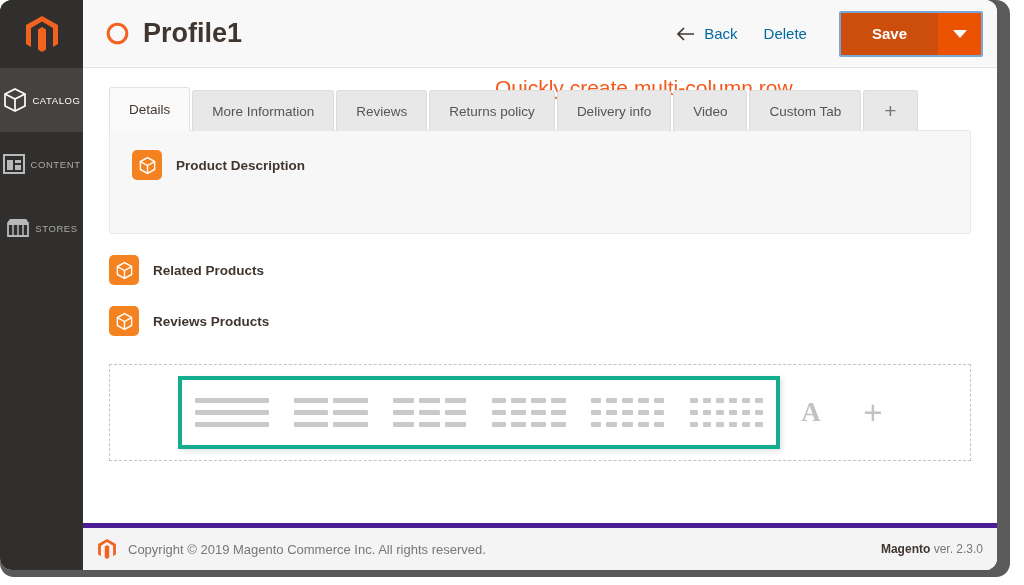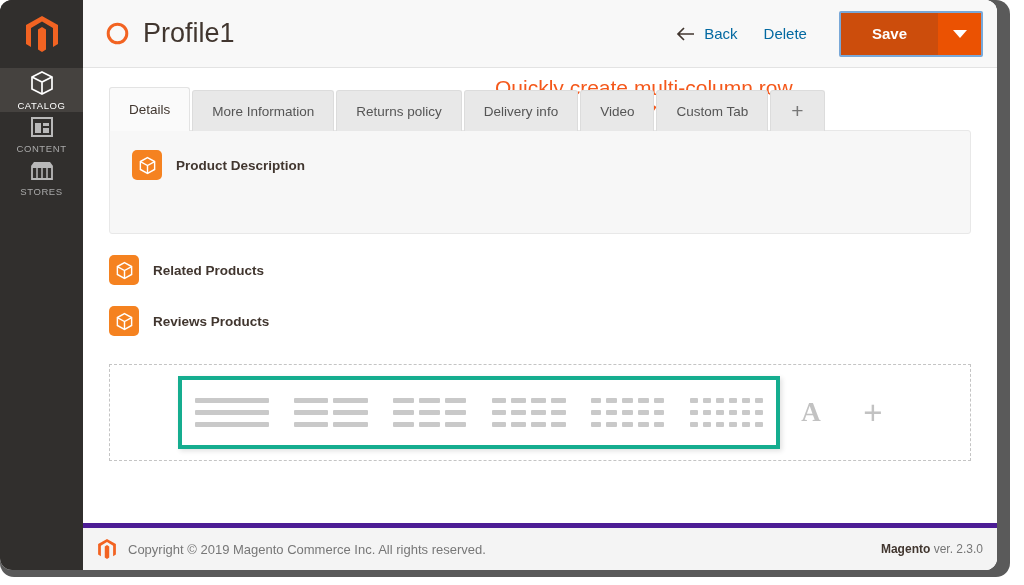--- a/index.html
+++ b/index.html
@@ -43,23 +43,22 @@
     align-items: stretch;
   }
   .logo-cell {
     height: 68px;
     display: flex;
     align-items: center;
     justify-content: center;
     background: #312f2d;
   }
   .nav-item {
-    height: 44px;
-    display: flex;
-    flex-direction: column;
+    height: 64px;
+    display: flex;
     align-items: center;
     justify-content: center;
     gap: 4px;
     cursor: pointer;
     color: #a9a9a9;
   }
   .nav-item.active { background: #45423f; color: #ffffff; }
   .nav-item .nav-label {
     font-size: 9.5px;
     letter-spacing: 0.6px;
@@ -83,21 +82,21 @@
     background: #f8f8f8;
     border-bottom: 1px solid #e3e3e3;
     display: flex;
     align-items: center;
     padding: 0 14px 0 22px;
   }
   #page-title-group { display: flex; align-items: center; gap: 13px; }
   #page-title {
     font-size: 27px;
     color: #41362f;
-    font-weight: 400;
+    font-weight: 700;
     white-space: nowrap;
   }
   #header-actions {
     margin-left: auto;
     display: flex;
     align-items: center;
     gap: 26px;
   }
   .header-link {
     font-size: 15px;
@@ -368,20 +367,21 @@
           </div>
         </div>
       </div>
     </header>
 
     <div id="content-area">
 
       <div id="tab-strip">
         <div class="tab active">Details</div>
         <div class="tab">More Information</div>
+        <div class="tab">Reviews</div>
         <div class="tab">Returns policy</div>
         <div class="tab">Delivery info</div>
         <div class="tab">Video</div>
         <div class="tab">Custom Tab</div>
         <div class="tab add-tab">+</div>
       </div>
 
       <section id="description-panel">
         <div class="stage-row" style="margin-top:0">
           <span class="box-badge">

